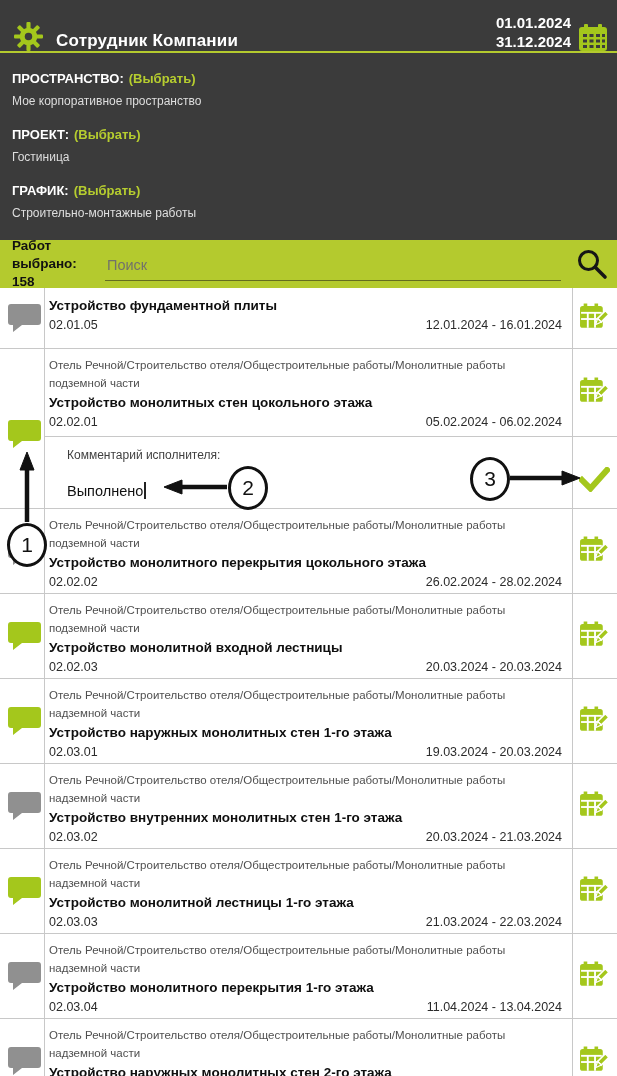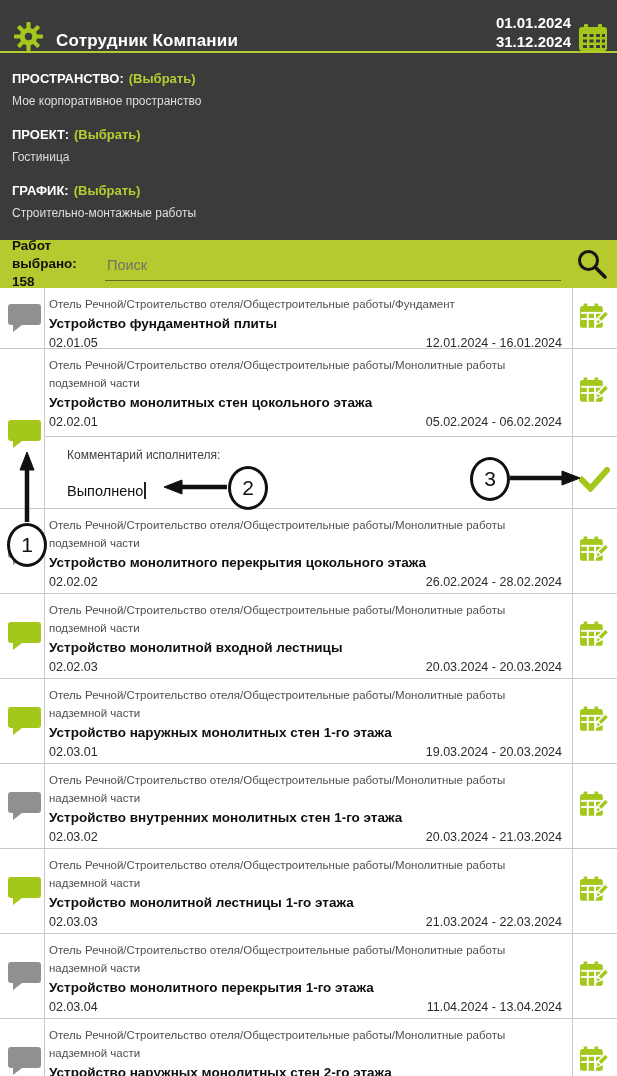--- a/index.html
+++ b/index.html
@@ -166,21 +166,20 @@
   <div class="work-item short">
     <div class="row-main">
       <div class="cell-left">
         <span class="icon bubble gray">
           <svg width="33" height="28" viewBox="0 0 33 28">
             <path fill="currentColor" d="M3,0 h27 a3,3 0 0 1 3,3 v15 a3,3 0 0 1 -3,3 h-16 l-9,7 v-7 h-2 a3,3 0 0 1 -3,-3 v-15 a3,3 0 0 1 3,-3 z"></path>
           </svg>
         </span>
       </div>
       <div class="cell-main">
-        <div class="path">Отель Речной/Строительство отеля/Общестроительные работы/Фундамент</div>
         <div class="title">Устройство фундаментной плиты</div>
         <div class="meta">
           <span>02.01.05</span>
           <span>12.01.2024 - 16.01.2024</span>
         </div>
       </div>
       <div class="cell-right">
         <span class="icon edit">
           <svg width="31" height="31" viewBox="0 0 30 30">
             <rect x="4.5" y="0.5" width="3.5" height="5" fill="currentColor"></rect>

